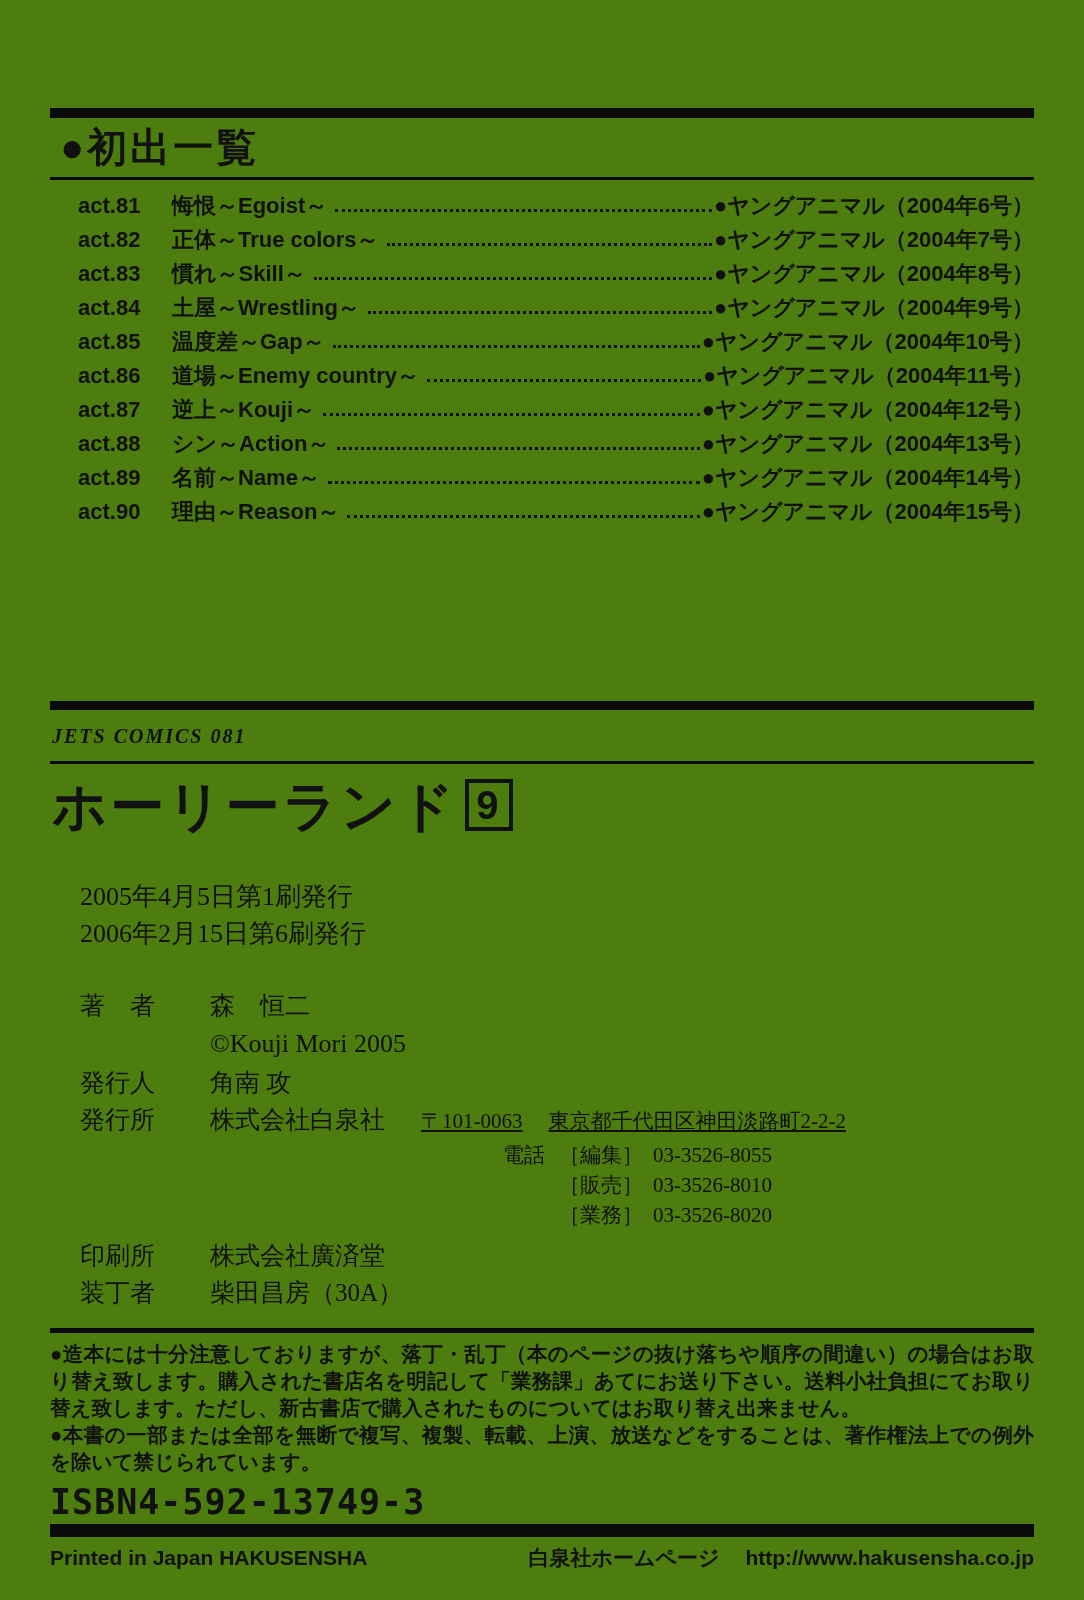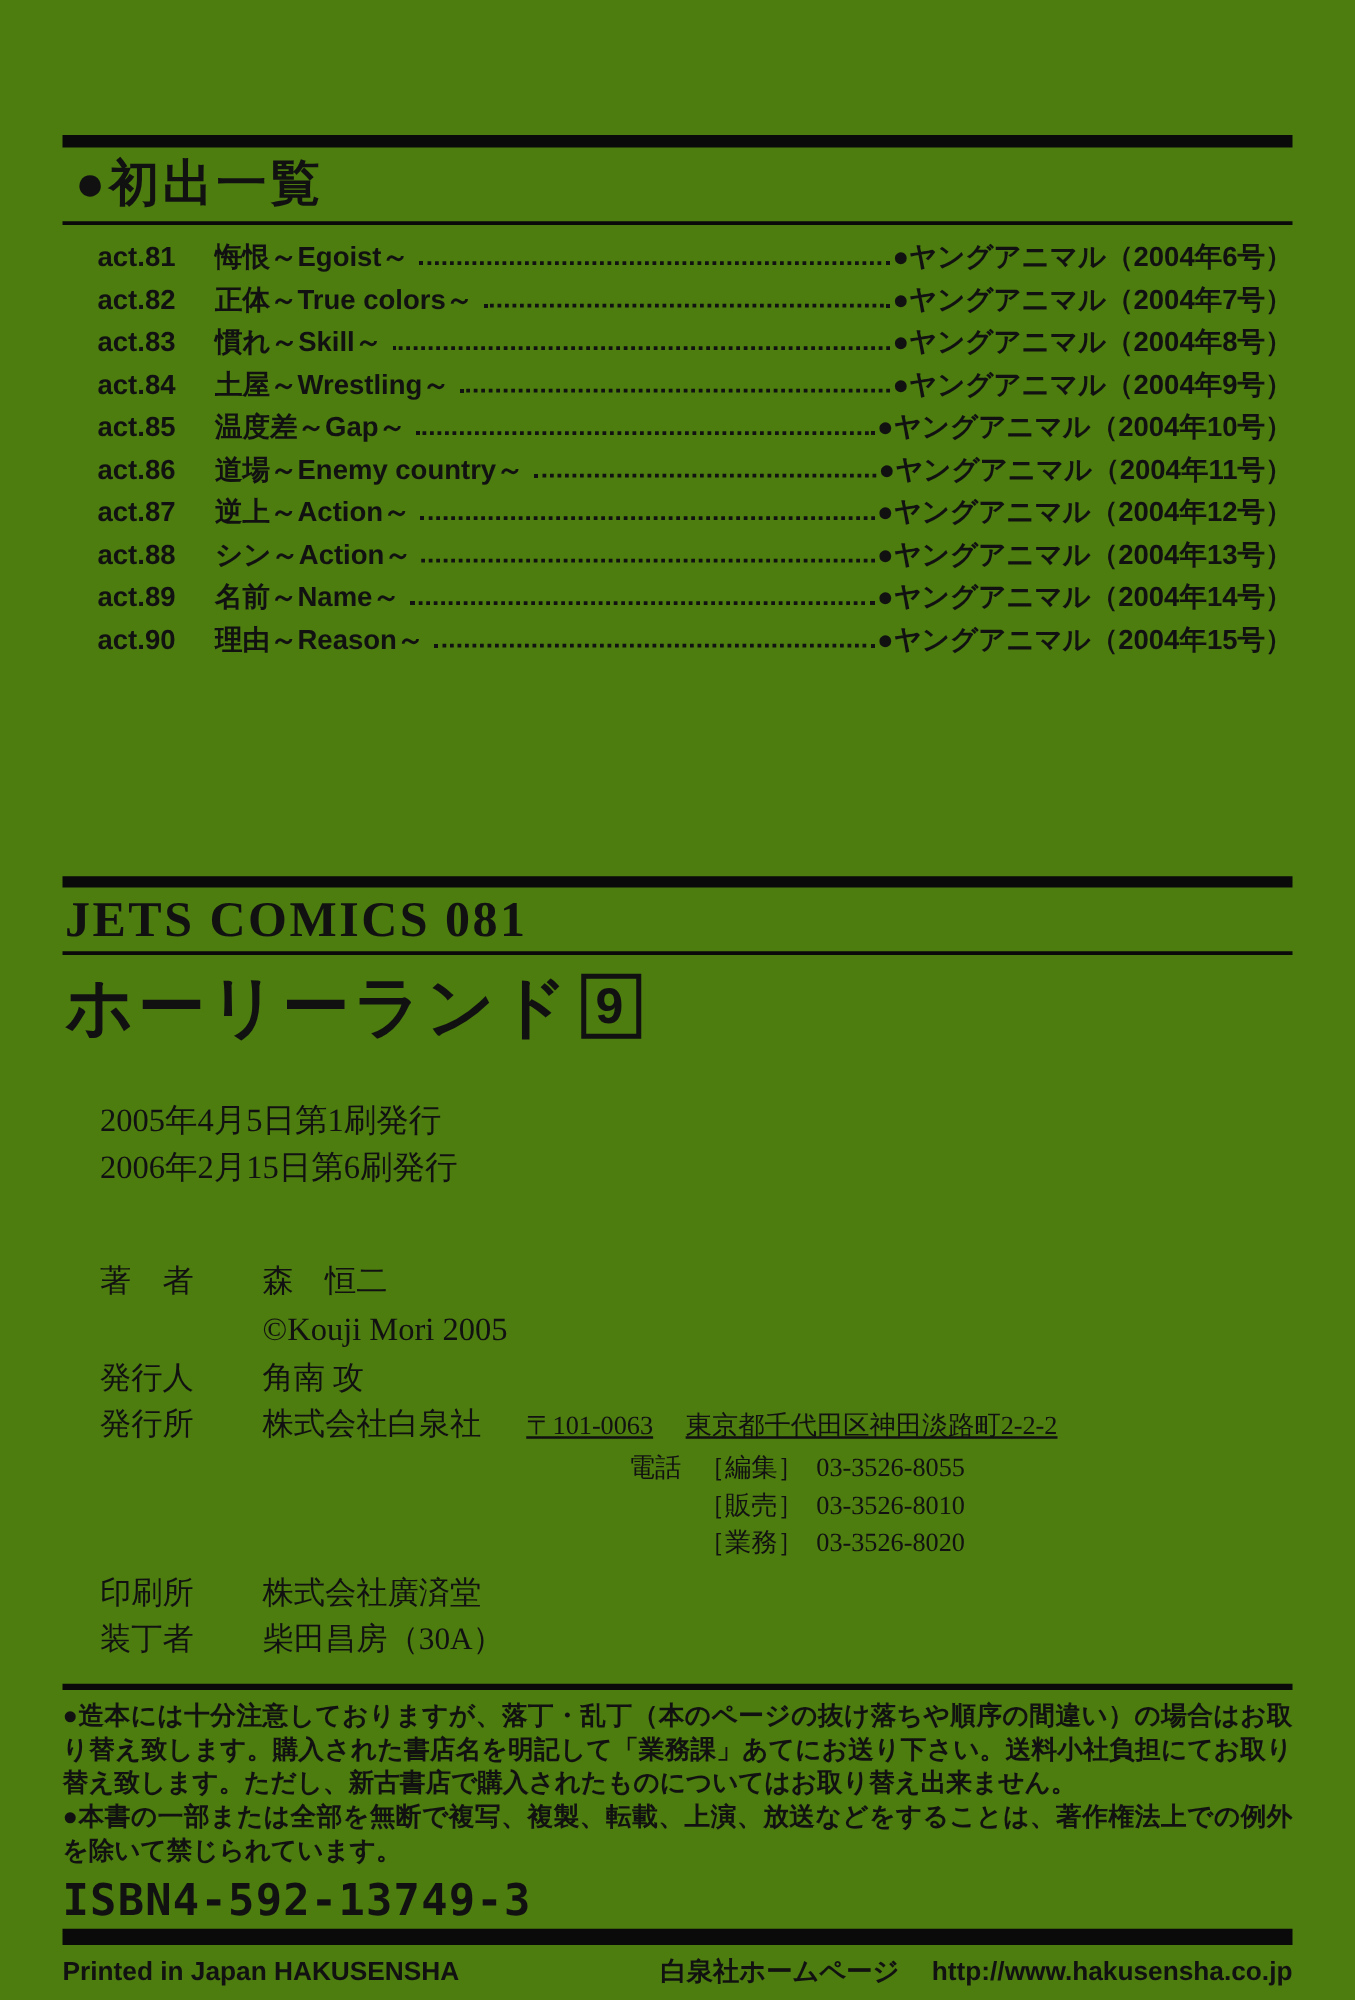--- a/index.html
+++ b/index.html
@@ -38,35 +38,35 @@
     flex:1;height:0;align-self:flex-end;
     border-bottom:3px dotted #111;
     margin:0 2px 13px 8px;min-width:30px;
   }
   .pub-source{white-space:nowrap;font-weight:600;text-align:center;}
 
   
   .sec-colophon .bar-med{margin-top:170px;}
   .jets{
     font-family:"Liberation Serif","DejaVu Serif",serif;
-    font-weight:bold;font-size:40px;letter-spacing:2px;
-    margin:6px 0 5px 2px;line-height:40px;
+    font-weight:bold;font-size:20px;letter-spacing:2px;
+    margin:6px 0 5px 2px;line-height:40px;font-style:italic;
   }
   .book-title{
     font-size:54px;font-weight:800;letter-spacing:3px;
     margin:10px 0 0 2px;line-height:64px;white-space:nowrap;
   }
   .vol-box{
     display:inline-block;border:4px solid #111;
     font-size:40px;line-height:44px;padding:0 7px;
     margin-left:8px;vertical-align:6px;font-weight:800;
   }
   .serifblock{font-family:"Liberation Serif","DejaVu Serif",serif;}
   .printings{margin:40px 0 0 30px;font-size:26px;line-height:37px;}
-  .credits{margin:55px 0 0 0;font-size:25px;}
+  .credits{margin:35px 0 0 0;font-size:25px;}
   .credit-row{display:flex;align-items:baseline;line-height:37px;margin-left:30px;}
   .credit-label{width:96px;margin-right:34px;white-space:nowrap;}
   .credit-value{white-space:nowrap;}
   .copyright-row{margin-left:160px;line-height:40px;font-size:26px;}
   .addr{font-size:21px;margin-left:36px;white-space:nowrap;text-decoration:underline;}
   .addr .postal{margin-right:26px;}
   .phones{margin-left:453px;font-size:21px;line-height:30px;}
   .phone-row{display:flex;}
   .phone-label{width:56px;white-space:nowrap;}
   .phone-dept{margin-right:10px;white-space:nowrap;}
@@ -134,21 +134,21 @@
           <span class="pub-source">●ヤングアニマル（2004年10号）</span>
         </div>
         <div class="pub-row">
           <span class="pub-act">act.86</span>
           <span class="pub-name">道場～Enemy country～</span>
           <span class="pub-leader"></span>
           <span class="pub-source">●ヤングアニマル（2004年11号）</span>
         </div>
         <div class="pub-row">
           <span class="pub-act">act.87</span>
-          <span class="pub-name">逆上～Action～</span>
+          <span class="pub-name">逆上～Kouji～</span>
           <span class="pub-leader"></span>
           <span class="pub-source">●ヤングアニマル（2004年12号）</span>
         </div>
         <div class="pub-row">
           <span class="pub-act">act.88</span>
           <span class="pub-name">シン～Action～</span>
           <span class="pub-leader"></span>
           <span class="pub-source">●ヤングアニマル（2004年13号）</span>
         </div>
         <div class="pub-row">

